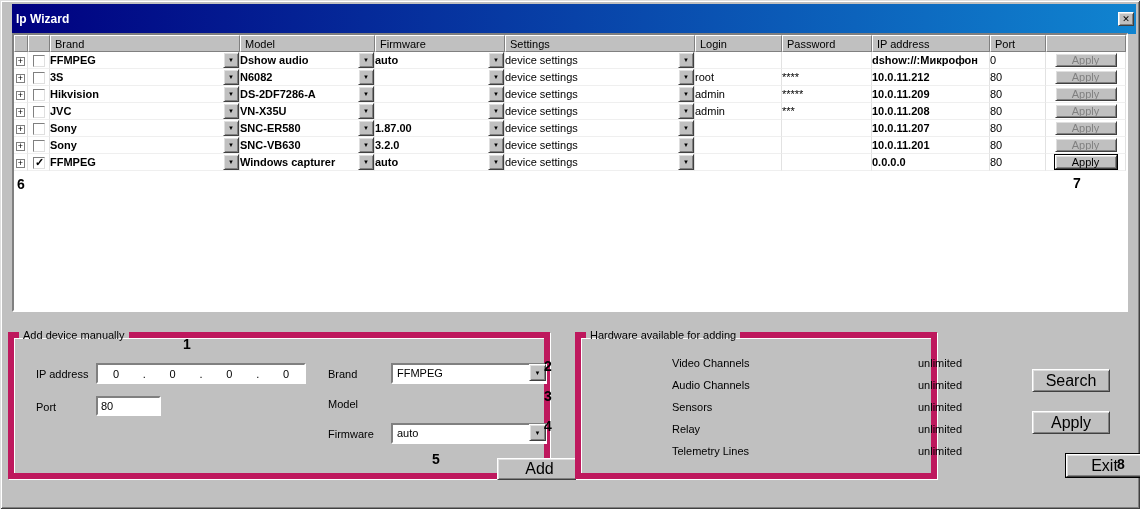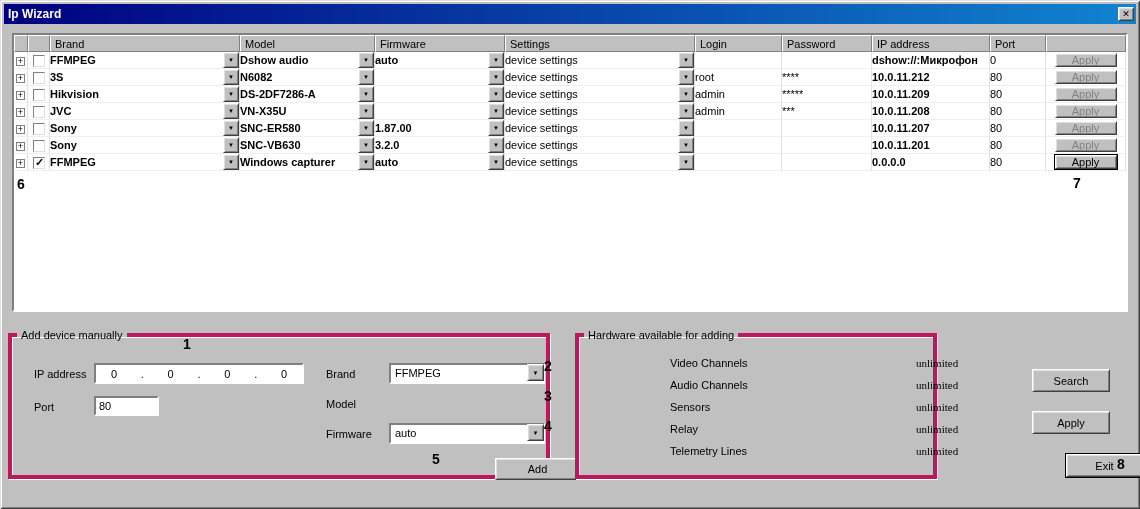--- a/index.html
+++ b/index.html
@@ -7,21 +7,21 @@
   body { font-family:"Liberation Sans", sans-serif; font-size:11px; color:#000; background:#c0c0c0; }
 
   .canvas {
     position:relative; width:1140px; height:509px; background:#c0c0c0; overflow:hidden;
     box-shadow: inset 1px 1px 0 #dfdfdf, inset -1px -1px 0 #404040,
                 inset 2px 2px 0 #ffffff, inset -2px -2px 0 #808080;
   }
 
   
   .titlebar {
-    position:absolute; left:4px; top:4px; right:4px; height:20px;
+    position:absolute; left:12px; top:4px; right:4px; height:30px;
     background:linear-gradient(90deg,#000080,#1084d0);
     display:flex; align-items:center;
   }
   .titlebar .title { color:#fff; font-weight:bold; font-size:12px; padding-left:4px; flex:1; }
   .close-btn {
     width:16px; height:14px; margin-right:2px; background:#c0c0c0;
     border:1px solid; border-color:#fff #404040 #404040 #fff;
     box-shadow: inset 1px 1px 0 #dfdfdf, inset -1px -1px 0 #808080;
     display:flex; align-items:center; justify-content:center; font-size:9px; line-height:1; cursor:default;
   }
@@ -66,51 +66,51 @@
   .apply-btn {
     display:block; margin:1px auto; width:62px; height:14px; font-size:11px; line-height:11px;
     background:#c0c0c0; color:#808080; font-family:inherit;
     border:1px solid; border-color:#fff #404040 #404040 #fff;
     box-shadow: inset 1px 1px 0 #dfdfdf, inset -1px -1px 0 #808080; cursor:default;
   }
   .apply-btn.focused { color:#000; box-shadow: 0 0 0 1px #000, inset 1px 1px 0 #dfdfdf, inset -1px -1px 0 #808080; }
 
   
   fieldset.group {
-    position:absolute; border:4px solid #be185d;
+    position:absolute; border:6px solid #be185d;
     box-shadow: inset 1px 1px 0 #fff, 1px 1px 0 #fff;
   }
   fieldset.group legend { font-size:11px; padding:0 4px; margin-left:5px; background:transparent; }
   .add-group { left:8px; top:329px; width:542px; height:150px; }
   .hw-group  { left:575px; top:329px; width:362px; height:150px; }
 
   .lbl { position:absolute; font-size:11px; }
   .tfield {
     position:absolute; background:#fff; border:2px solid; border-color:#808080 #fff #fff #808080;
     font-size:11px; font-family:inherit; padding:0 3px;
   }
   .ip-input { display:flex; align-items:center; justify-content:space-around; }
   .combo {
     position:absolute; background:#fff; border:2px solid; border-color:#808080 #fff #fff #808080;
     padding-left:4px; line-height:16px; font-size:11px;
   }
   .combo .drop-btn { right:-1px; top:-1px; width:17px; height:17px; }
 
   .btn {
-    position:absolute; background:#c0c0c0; font-size:11px; font-family:inherit;
+    position:absolute; background:#c0c0c0; font-size:16px; font-family:inherit;
     border:1px solid; border-color:#fff #404040 #404040 #fff;
     box-shadow: inset 1px 1px 0 #dfdfdf, inset -1px -1px 0 #808080; cursor:default;
   }
   .btn.default { box-shadow: 0 0 0 1px #000, inset 1px 1px 0 #dfdfdf, inset -1px -1px 0 #808080; }
 
   
   .hw-row { position:relative; height:22px; }
   .hw-rows { position:absolute; left:0; right:0; top:12px;margin-left:29px; }
   .hw-label { position:absolute; left:62px; top:4px; }
-  .hw-value { position:absolute; left:308px; top:4px;font-family:Liberation Serif, serif; }
+  .hw-value { position:absolute; left:308px; top:4px; }
 
   
   .ann { position:absolute; font-weight:bold; font-size:14px; color:#000; z-index:5; }
 </style>
 </head>
 <body>
 
 <div class="canvas">
 
   <div class="titlebar">

